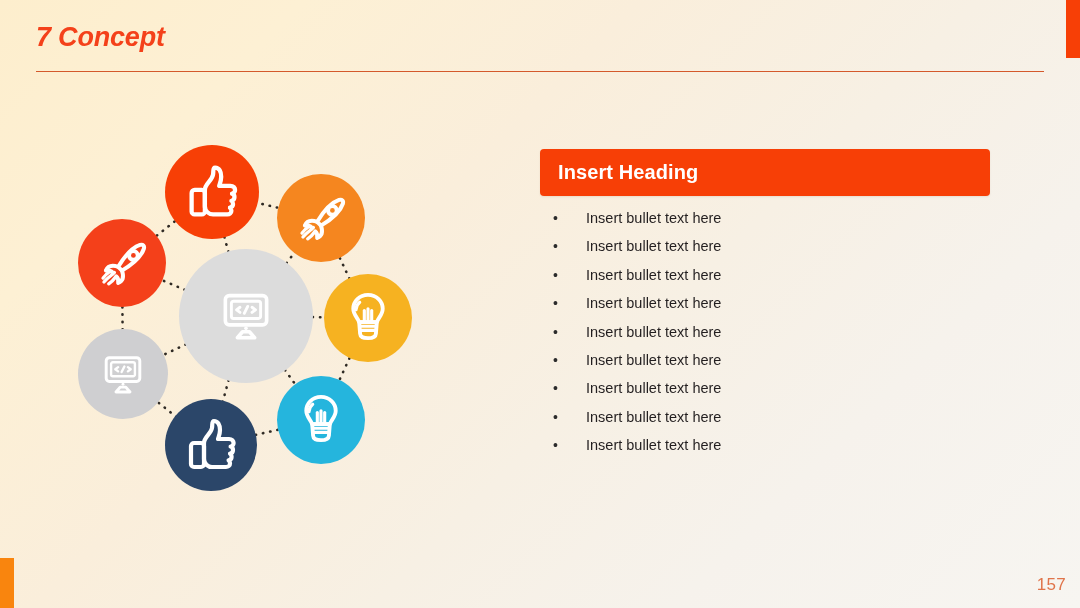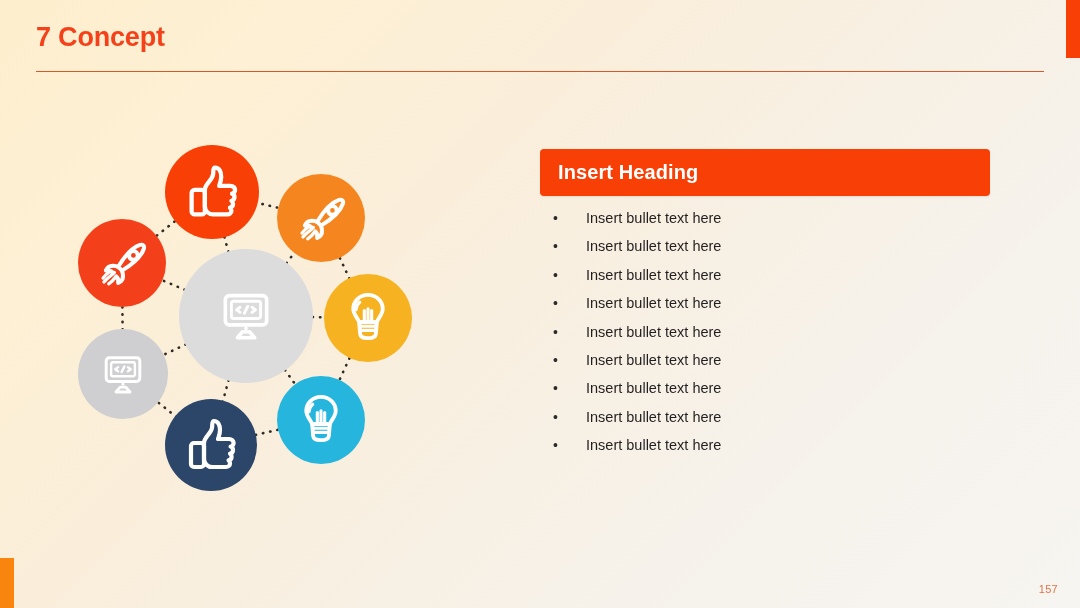--- a/index.html
+++ b/index.html
@@ -45,20 +45,21 @@
   
   .slide-title {
     position: absolute;
     left: 36px;
     top: 22px;
     font-size: 27px;
     font-weight: bold;
     color: #f4411a;
     letter-spacing: -0.2px;
     white-space: nowrap;
+    font-style: italic;
   }
   .title-rule {
     position: absolute;
     left: 36px;
     top: 71px;
     width: 1008px;
     height: 1px;
     background: #d4592b;
   }
 
@@ -122,23 +123,23 @@
     height: 370px;
   }
   .diagram svg { display: block; }
 
   .node-circle { }
   .node-icon { fill: none; stroke: #ffffff; stroke-width: 4.2; stroke-linecap: round; stroke-linejoin: round; }
   .node-icon-thin { fill: none; stroke: #ffffff; stroke-width: 3.4; stroke-linecap: round; stroke-linejoin: round; }
 
   .page-number {
     position: absolute;
-    right: 22px;
+    right: 14px;
     bottom: 13px;
-    font-size: 11px;
+    font-size: 17px;
     color: #e0744a;
     letter-spacing: 0.3px;
   }
 </style>
 </head>
 <body>
 
 <div id="slide">
 
   <div class="edge-bar-right"></div>

